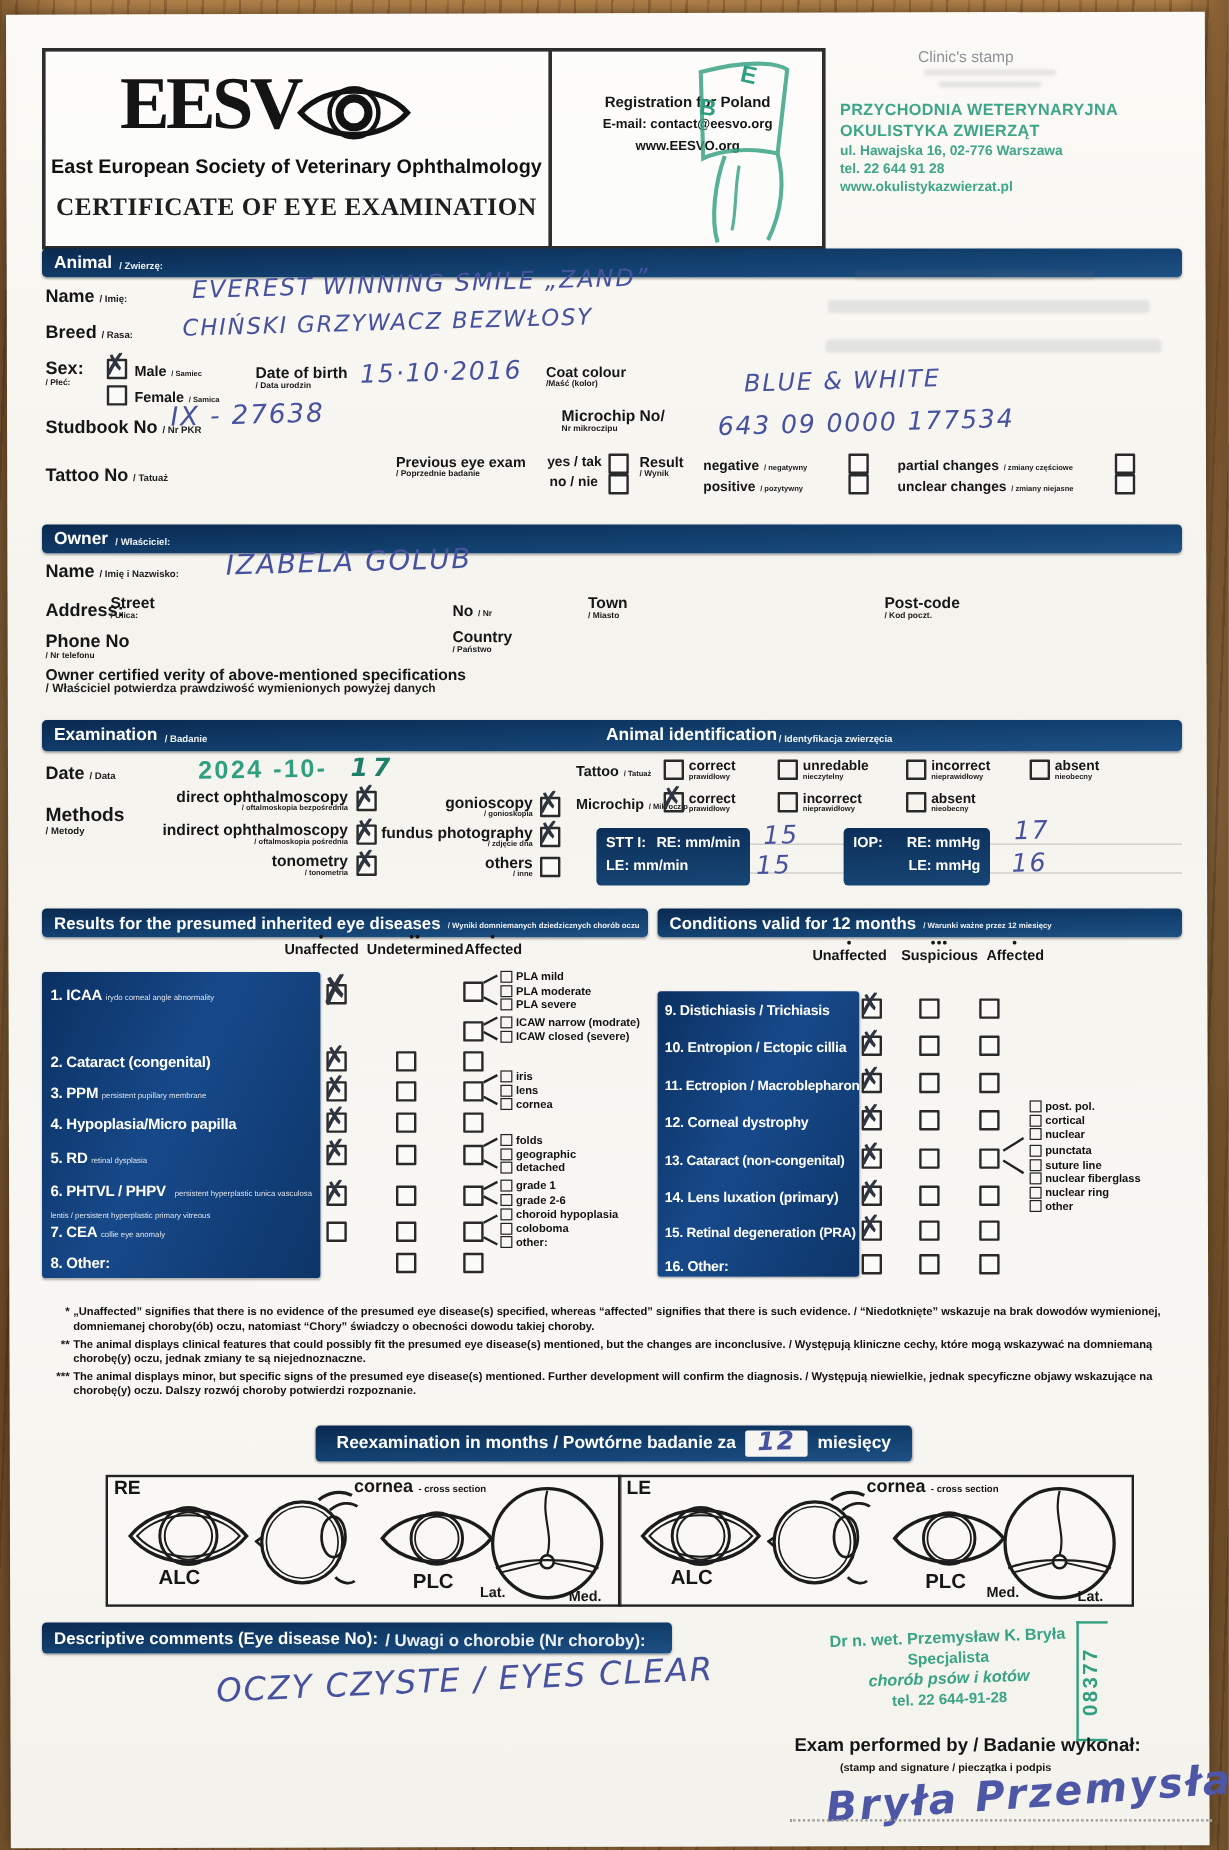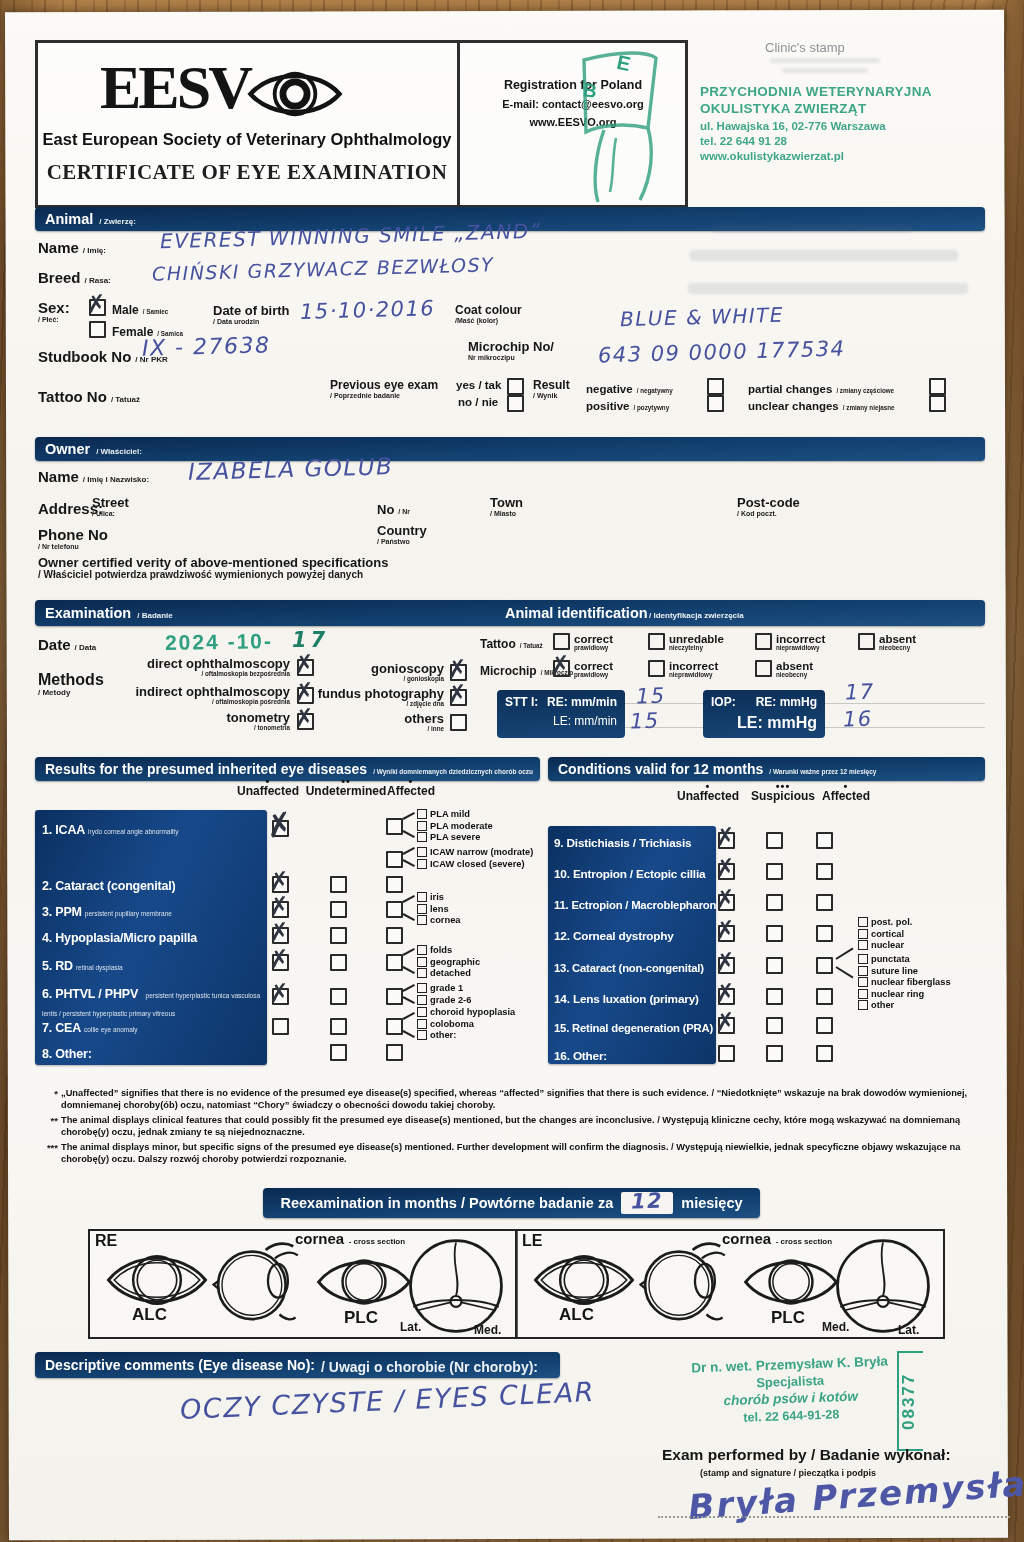--- a/index.html
+++ b/index.html
@@ -403,33 +403,33 @@
       </span>
   </div>
 
   <div class="thin" style="left:625px;top:703px;width:360px"></div>
   <div class="thin" style="left:625px;top:727px;width:360px"></div>
   <div class="abs" style="left:497px;top:690px;width:128px;height:48px;background:linear-gradient(178deg,#0c2f58,#174575);border-radius:4px;color:#fff;padding:5px 8px;box-sizing:border-box">
     <div style="display:flex;justify-content:space-between;font-weight:bold;font-size:12px">
       <span>STT I:</span>
       <span>RE: mm/min</span>
     </div>
-    <div style="text-align:right;font-weight:normal;font-size:12px;margin-top:5px">
+    <div style="text-align:left;font-weight:bold;font-size:12px;margin-top:5px">
       <span>LE: mm/min</span>
     </div>
   </div>
   <div class="hw" style="left:636px;top:684px;font-size:21px">15</div>
   <div class="hw" style="left:630px;top:709px;font-size:21px">15</div>
 
   <div class="abs" style="left:703px;top:690px;width:122px;height:48px;background:linear-gradient(178deg,#0c2f58,#174575);border-radius:4px;color:#fff;padding:5px 8px;box-sizing:border-box">
     <div style="display:flex;justify-content:space-between;font-weight:bold;font-size:12px">
       <span>IOP:</span>
       <span>RE: mmHg</span>
     </div>
-    <div style="text-align:right;font-weight:bold;font-size:16px;margin-top:5px">
+    <div style="text-align:right;font-weight:bold;font-size:12px;margin-top:5px">
       <span>LE: mmHg</span>
     </div>
   </div>
   <div class="hw" style="left:845px;top:680px;font-size:21px">17</div>
   <div class="hw" style="left:843px;top:707px;font-size:21px">16</div>
 
   <div class="bar" style="left:35px;top:757px;width:505px">
     <span class="be" style="font-size:14px">Results for the presumed inherited eye diseases</span>
     <span class="bp" style="font-size:6.5px">/ Wyniki domniemanych dziedzicznych chorób oczu</span>
   </div>

